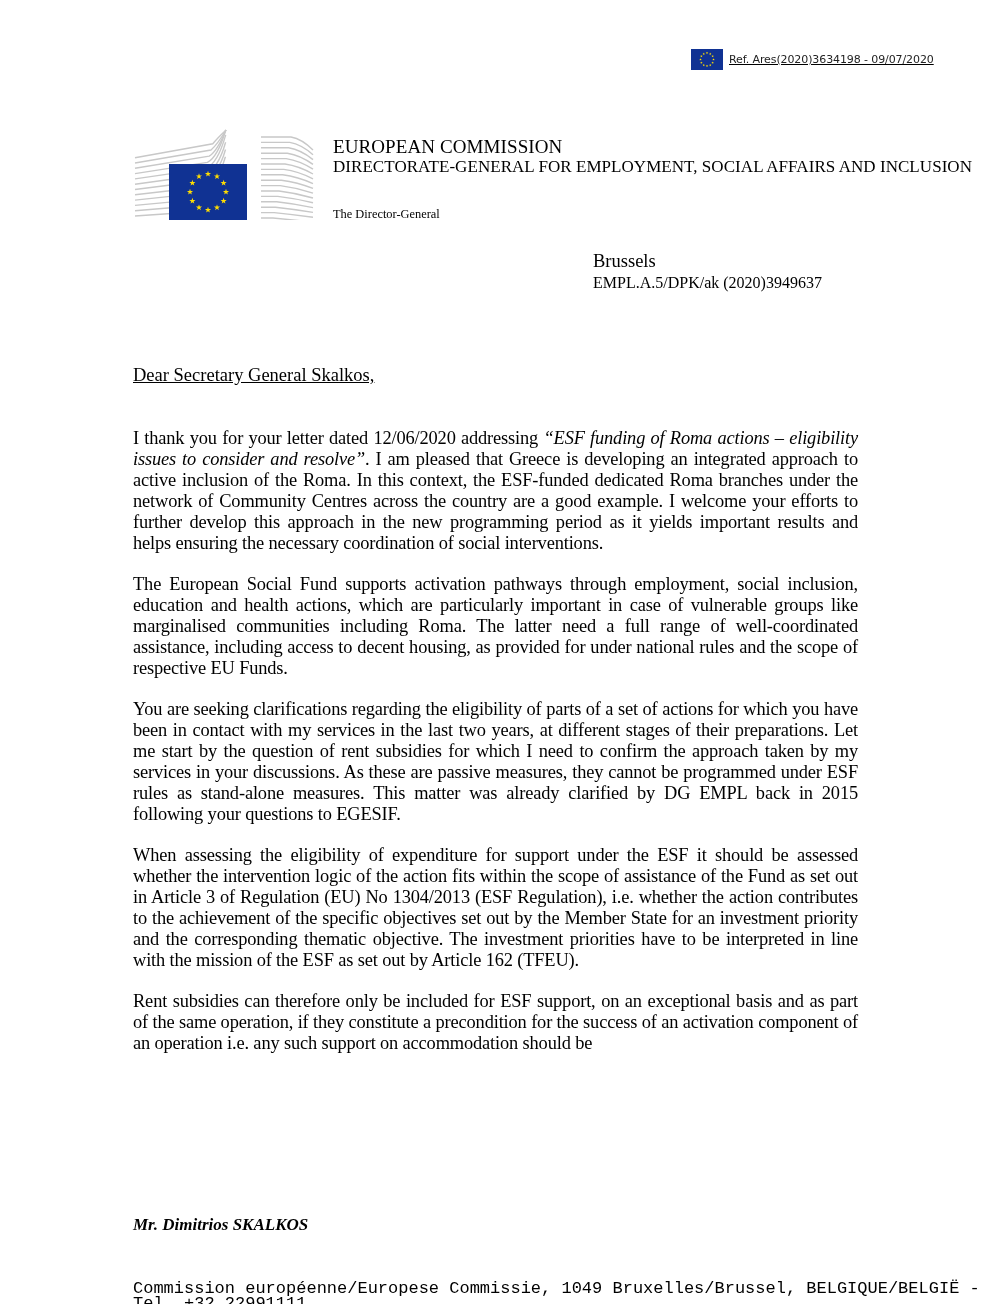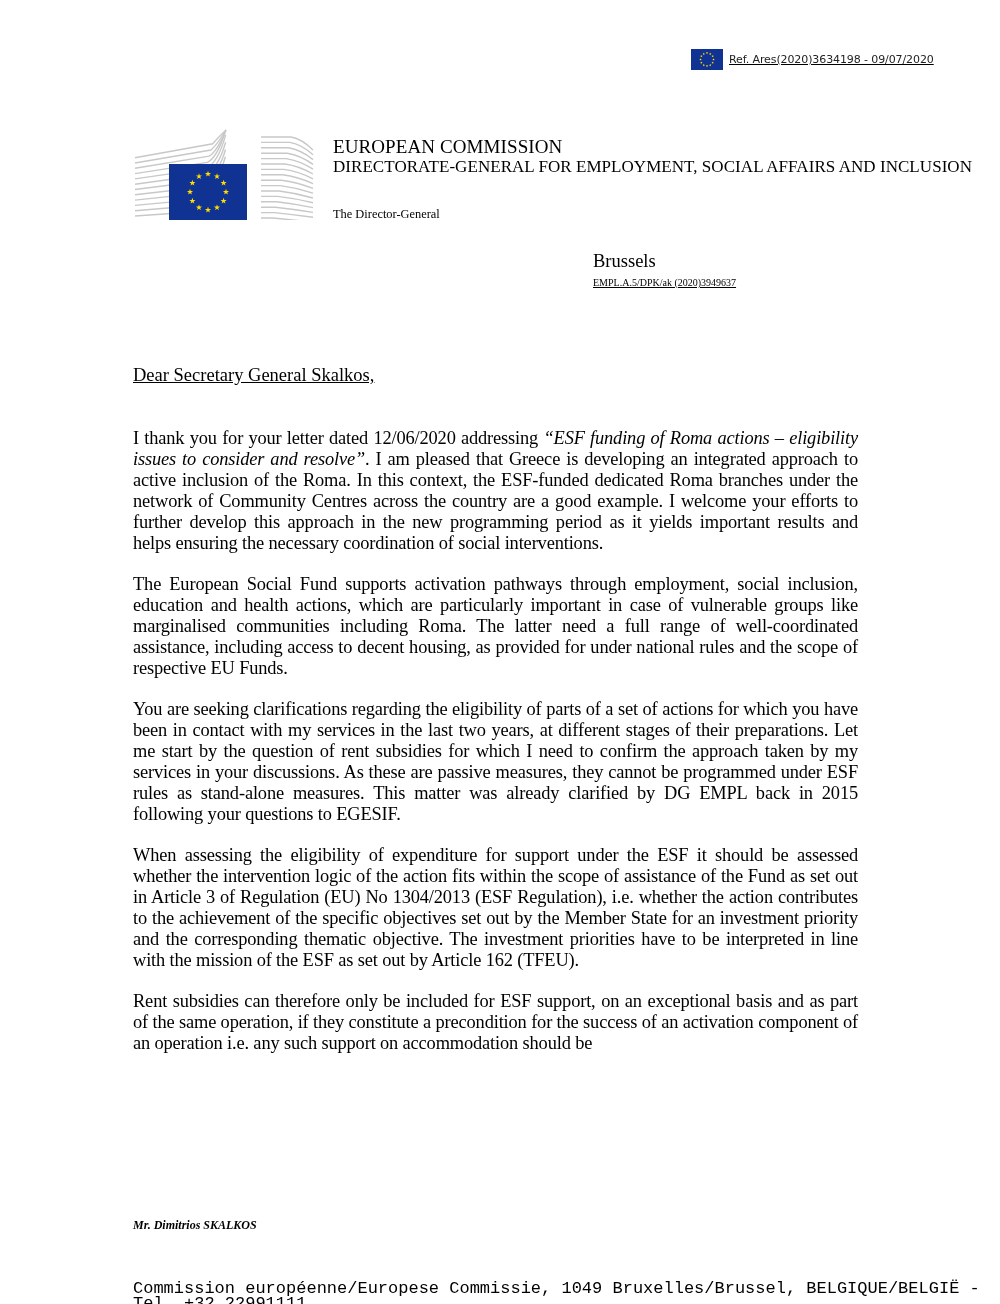--- a/index.html
+++ b/index.html
@@ -18,29 +18,29 @@
     font-family: "DejaVu Sans", "Liberation Sans", sans-serif; font-size: 11px; color: #222;
     letter-spacing: -0.1px;
   }
   .logo { position: absolute; left: 133px; top: 128px; width: 182px; height: 92px; }
   .header-text { position: absolute; left: 333px; top: 136px; }
   .org-name { font-size: 19px; line-height: 22px; letter-spacing: 0.1px; }
   .dg-name { font-size: 17px; line-height: 16px; margin-top: 1px; letter-spacing: 0.05px; }
   .director { font-size: 12.4px; line-height: 16px; margin-top: 31px; }
   .place-block { position: absolute; left: 562px; top: 251px; margin-left: 31px; }
   .city { font-size: 18.5px; line-height: 21px; }
-  .ref-no { font-size: 10px; line-height: 19px; margin-top: 1px; text-decoration: underline; }
+  .ref-no { font-size: 16px; line-height: 19px; margin-top: 1px; }
   .salutation { position: absolute; left: 133px; top: 364px; font-size: 18.5px; line-height: 23px; text-decoration: underline; }
   .body-text {
     position: absolute; left: 133px; top: 428px; width: 725px;
     font-size: 18.4px; line-height: 21px; text-align: justify; letter-spacing: -0.15px;
   }
   .body-text p { margin: 0 0 20px 0; }
   .body-text p.last { margin-bottom: 16px; }
-  .recipient { position: absolute; left: 133px; top: 1214px; font-size: 12px; line-height: 22px; font-weight: bold; font-style: italic; }
+  .recipient { position: absolute; left: 133px; top: 1214px; font-size: 17px; line-height: 22px; font-weight: bold; font-style: italic; }
   .footer { position: absolute; left: 133px; top: 1281px; font-size: 17px; line-height: 15px; font-family: Liberation Mono, monospace; }
 </style>
 </head>
 <body>
 
 <div class="ares">
   <svg class="mini-flag" viewBox="0 0 32 21" width="32" height="21">
     <rect width="32" height="21" fill="#103293"></rect>
     <g id="mini-stars" fill="#FFDD00">
         <path d="M16.00 2.70L16.31 3.58L17.24 3.60L16.49 4.16L16.76 5.05L16.00 4.52L15.24 5.05L15.51 4.16L14.76 3.60L15.69 3.58Z"></path>

